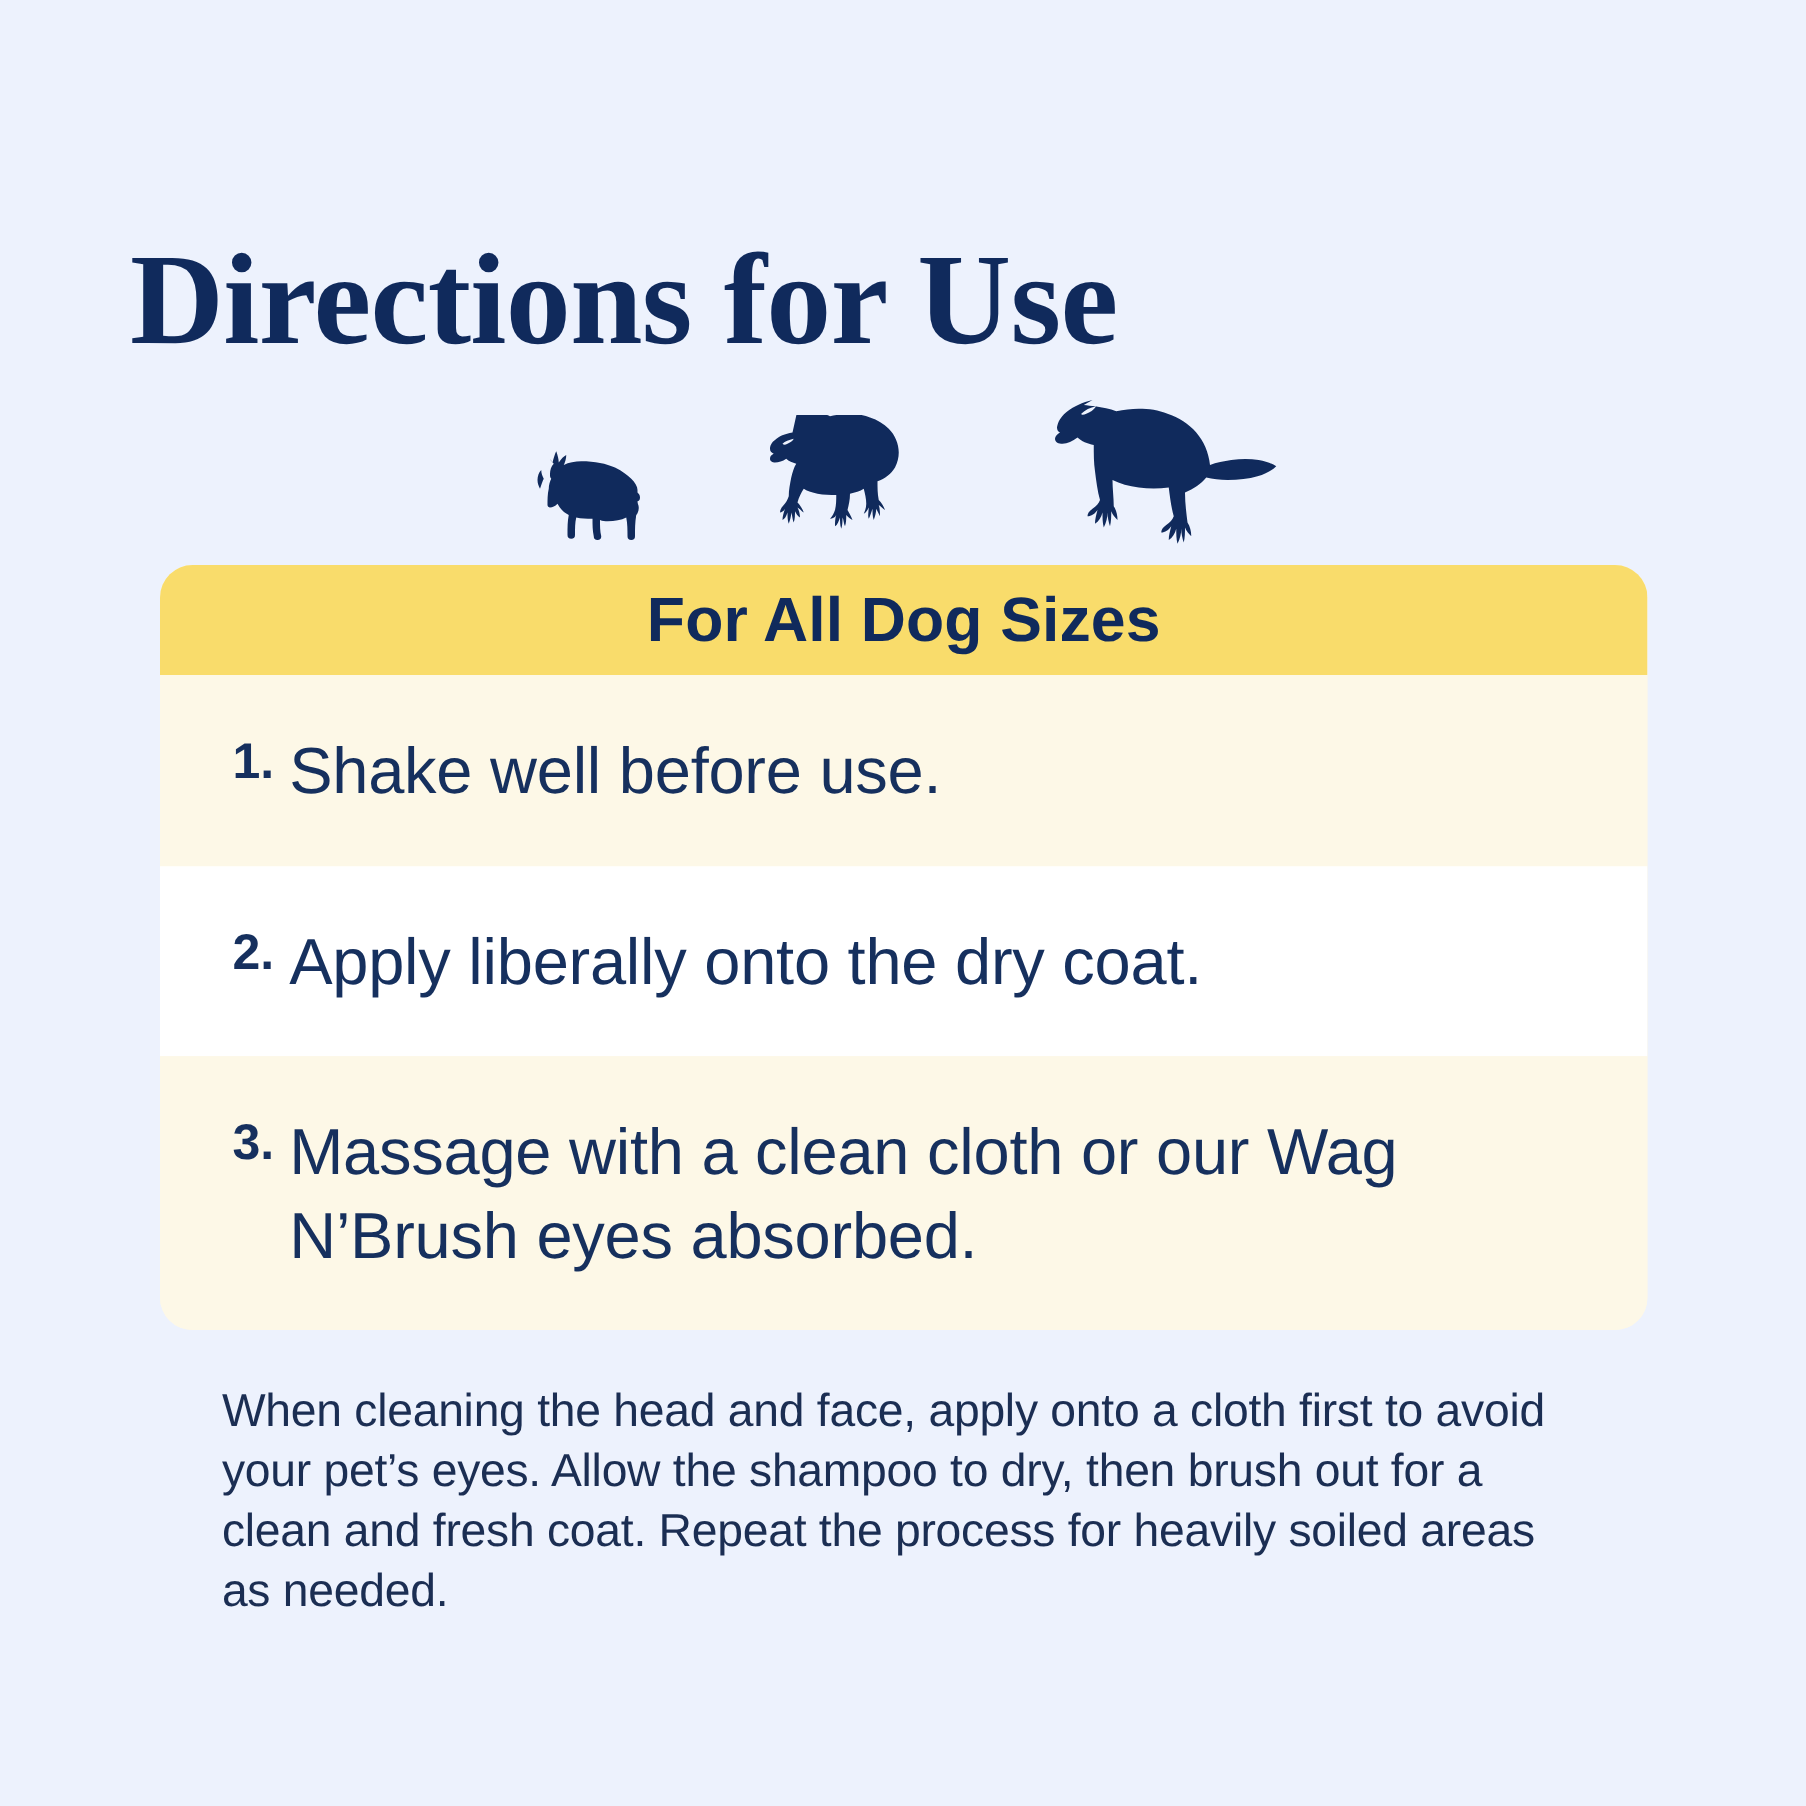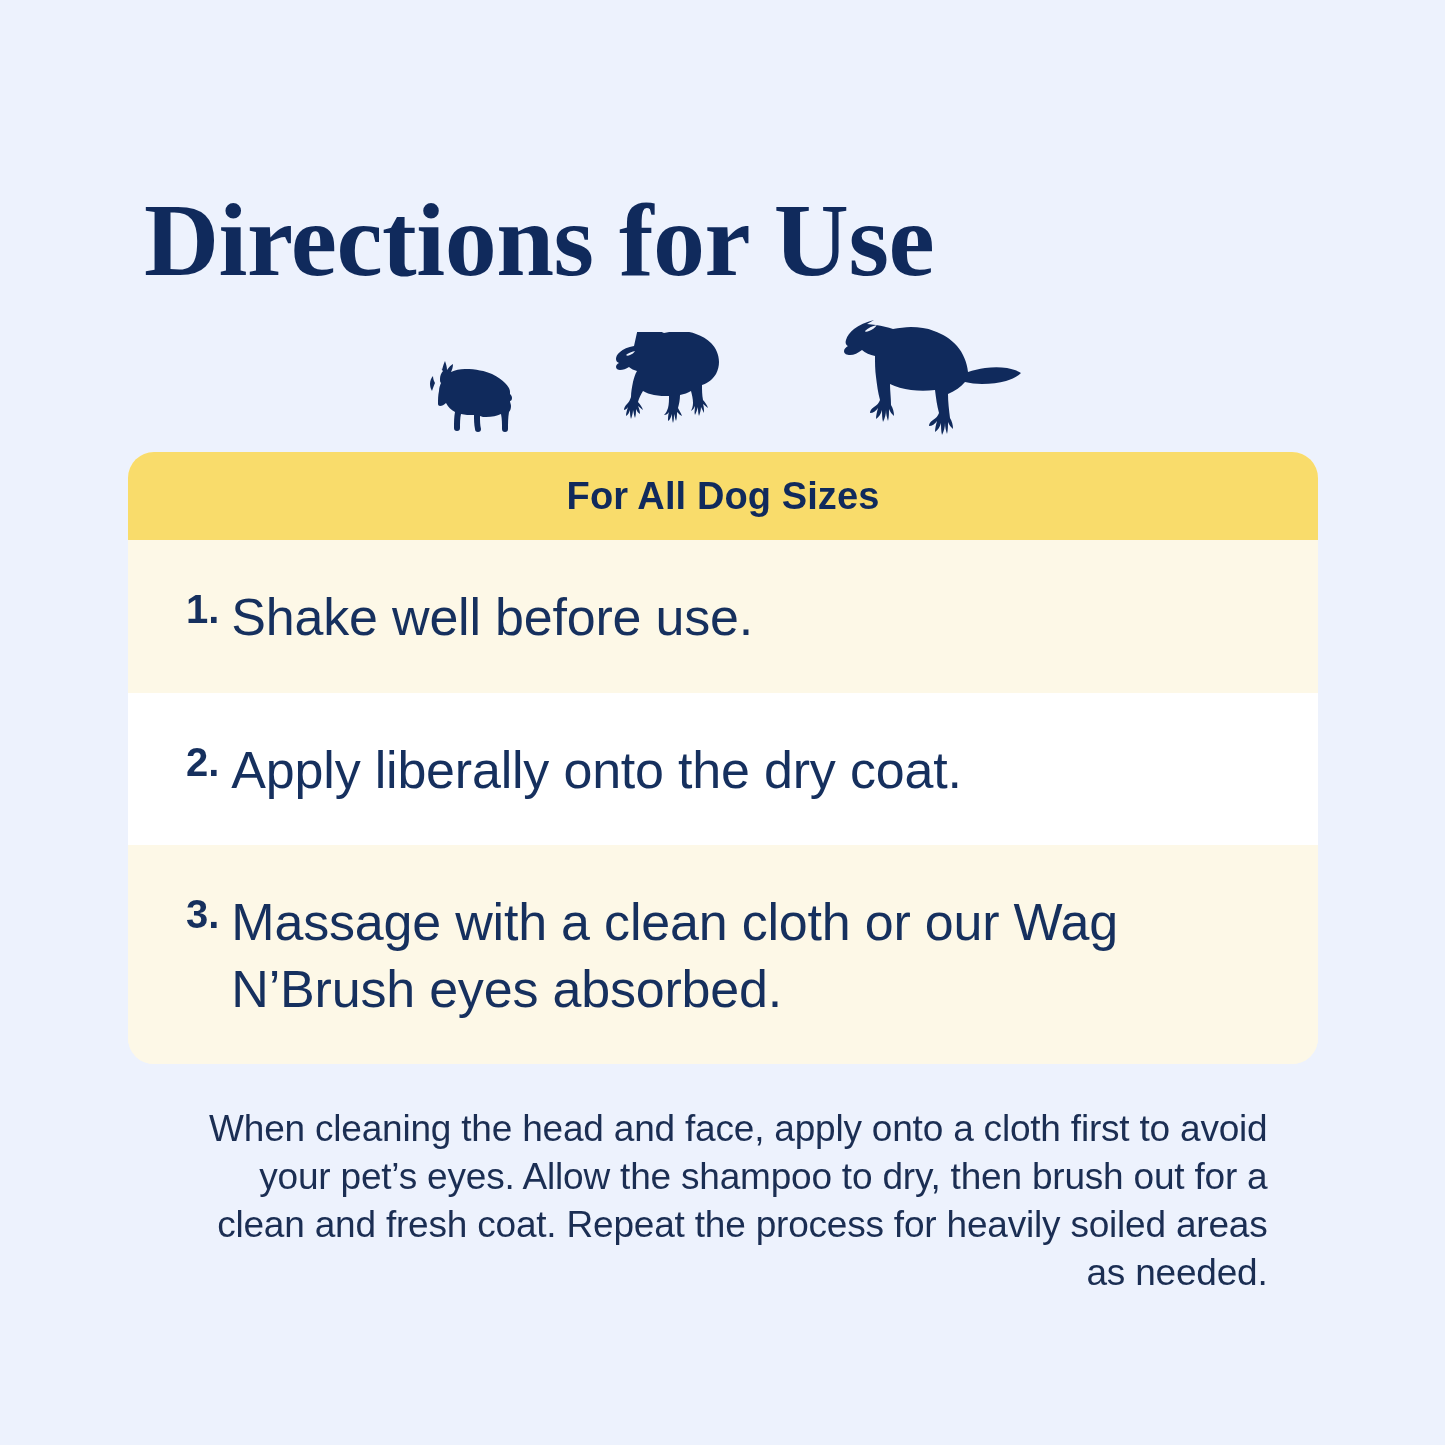--- a/index.html
+++ b/index.html
@@ -26,21 +26,20 @@
     position: absolute;
     left: 104px;
     top: 114px;
     font-family: "Liberation Serif", "DejaVu Serif", serif;
     font-size: 104px;
     line-height: 1.08;
     font-weight: 700;
     letter-spacing: -0.5px;
     color: #102a5c;
     white-space: nowrap;
-    margin-left: 40px;
   }
 
   
   .dog-row {
     position: absolute;
     left: 0;
     top: 296px;
     width: 1445px;
     height: 146px;
     display: flex;
@@ -65,21 +64,21 @@
     background: #fdf8e7;
   }
   .card-header {
     background: #f9dc6b;
     height: 88px;
     display: flex;
     align-items: center;
     justify-content: center;
   }
   .card-header-title {
-    font-size: 38px;
+    font-size: 50px;
     font-weight: 700;
     color: #102a5c;
     letter-spacing: 0.1px;
   }
 
   .step-row {
     padding: 44px 58px 42px 58px;
     box-sizing: border-box;
     display: flex;
     align-items: flex-start;
@@ -104,21 +103,21 @@
     max-width: 1010px;
   }
 
   
   .footer-note {
     position: absolute;
     left: 50%;
     transform: translateX(-50%);
     top: 1068px;
     width: 1090px;
-    text-align: right;
+    text-align: left;
     font-size: 37px;
     line-height: 1.30;
     color: #1b2e53;
     letter-spacing: -0.2px;
   }
 </style>
 </head>
 <body>
 
 <div class="page">

